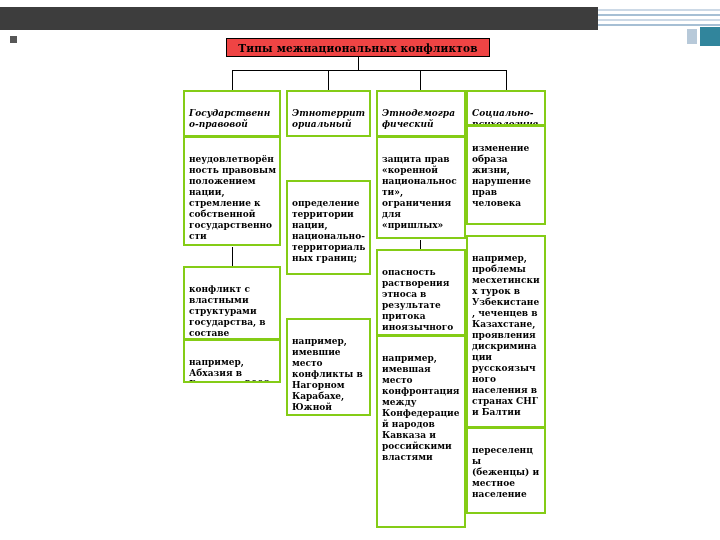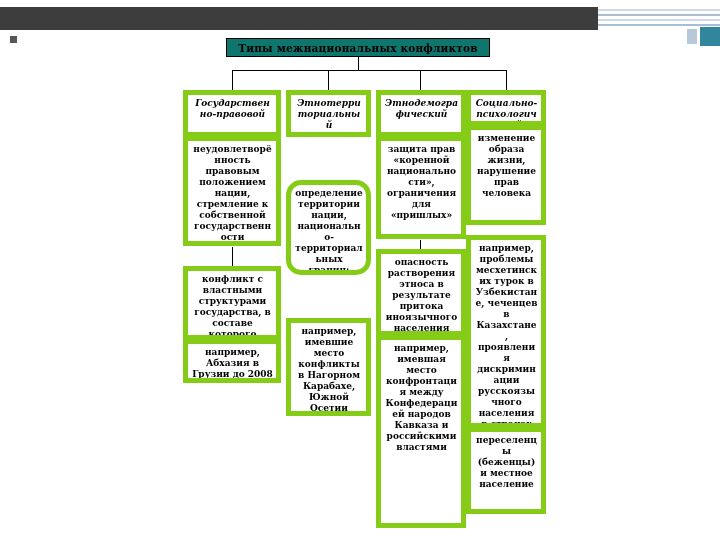--- a/index.html
+++ b/index.html
@@ -17,45 +17,45 @@
   .accent-square { position:absolute; left:700px; top:27px; width:20px; height:19px; background:#31859c; }
   .accent-square2 { position:absolute; left:687px; top:29px; width:10px; height:15px; background:#b7c9d9; }
   .bullet-square { position:absolute; left:10px; top:36px; width:7px; height:7px; background:#575757; }
 
   
   .connectors { position:absolute; left:0; top:0; }
   .connectors line { stroke:#000; stroke-width:1; shape-rendering:crispEdges; }
 
   
   .title-box { position:absolute; left:226px; top:38px; width:264px; height:19px;
-               border:1px solid #000; background:#0f766e;
+               border:1px solid #000; background:#ef4444;
                display:flex; align-items:center; justify-content:center;
                font-weight:bold; font-size:10.5px; letter-spacing:.2px; }
   .col { position:absolute; top:90px; display:flex; flex-direction:column; }
   .col1 { left:183px; width:98px; }
   .col2 { left:286px; width:85px;gap:44px; }
   .col3 { left:376px; width:90px; }
   .col4 { left:466px; width:80px; }
 
-  .box { border:5px solid #84cc16; background:#fff; padding:3px 3px 2px 4px;
+  .box { border:2px solid #84cc16; background:#fff; padding:16px 3px 2px 4px;
          font-weight:bold; font-size:9px; line-height:1.22;
-         overflow:hidden; overflow-wrap:break-word; hyphens:auto;text-align:center; }
+         overflow:hidden; overflow-wrap:break-word; hyphens:auto; }
   .box + .box { margin-top:-1px; }
   .hdr { font-style:italic; }
   .spacer { background:transparent; }
 
   
   .col1 .hdr   { height:47px; }
   .col1 .b1    { height:110px; }
   .col1 .sp    { height:20px; }
   .col1 .b2a   { height:74px; }
   .col1 .b2b   { height:44px; }
 
   .col2 .hdr   { height:47px; }
-  .col2 .b1    { height:95px;border-radius:15px; }
+  .col2 .b1    { height:95px; }
   .col2 .b2    { height:98px; }
 
   .col3 .hdr   { height:47px; }
   .col3 .b1    { height:103px; }
   .col3 .sp    { height:10px; }
   .col3 .b2a   { height:87px; }
   .col3 .b2b   { height:193px; }
 
   .col4 .hdr   { height:36px; }
   .col4 .b1    { height:100px; }

